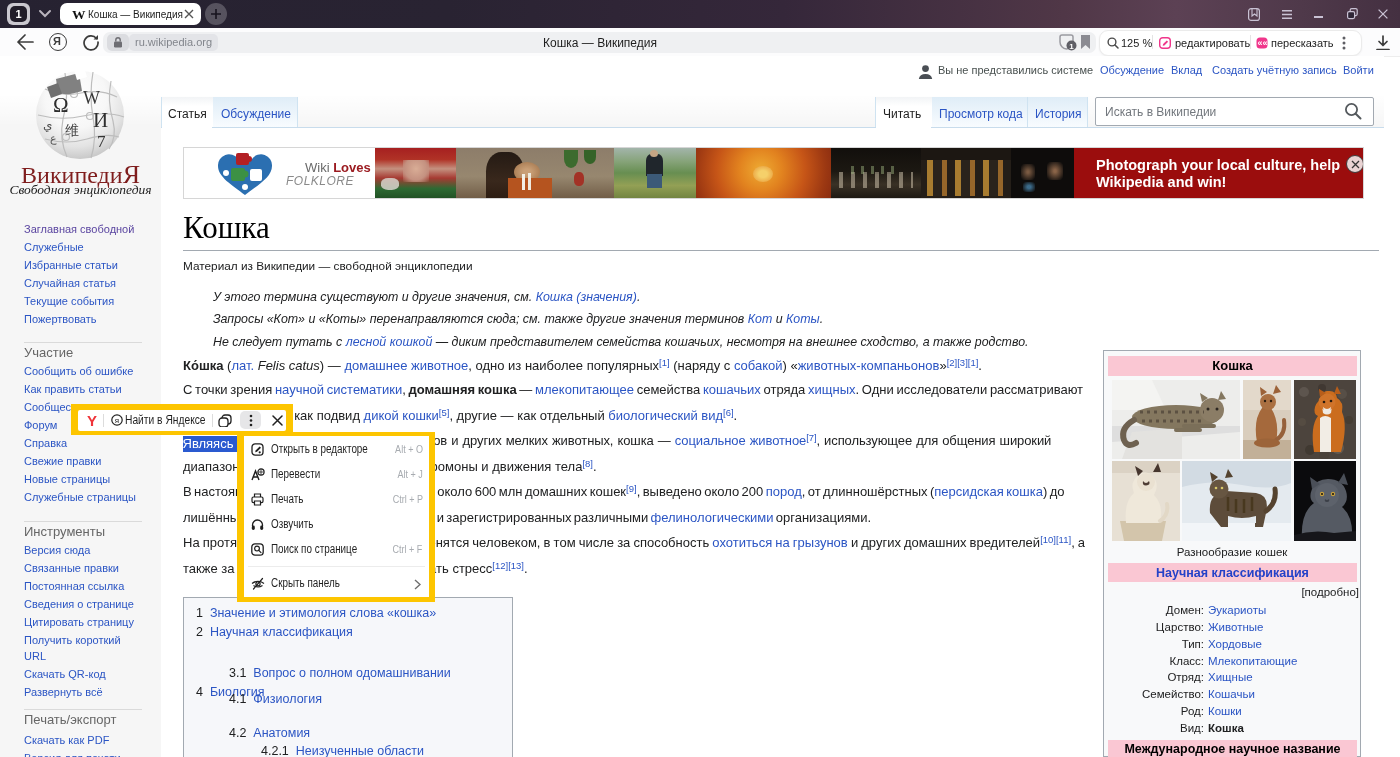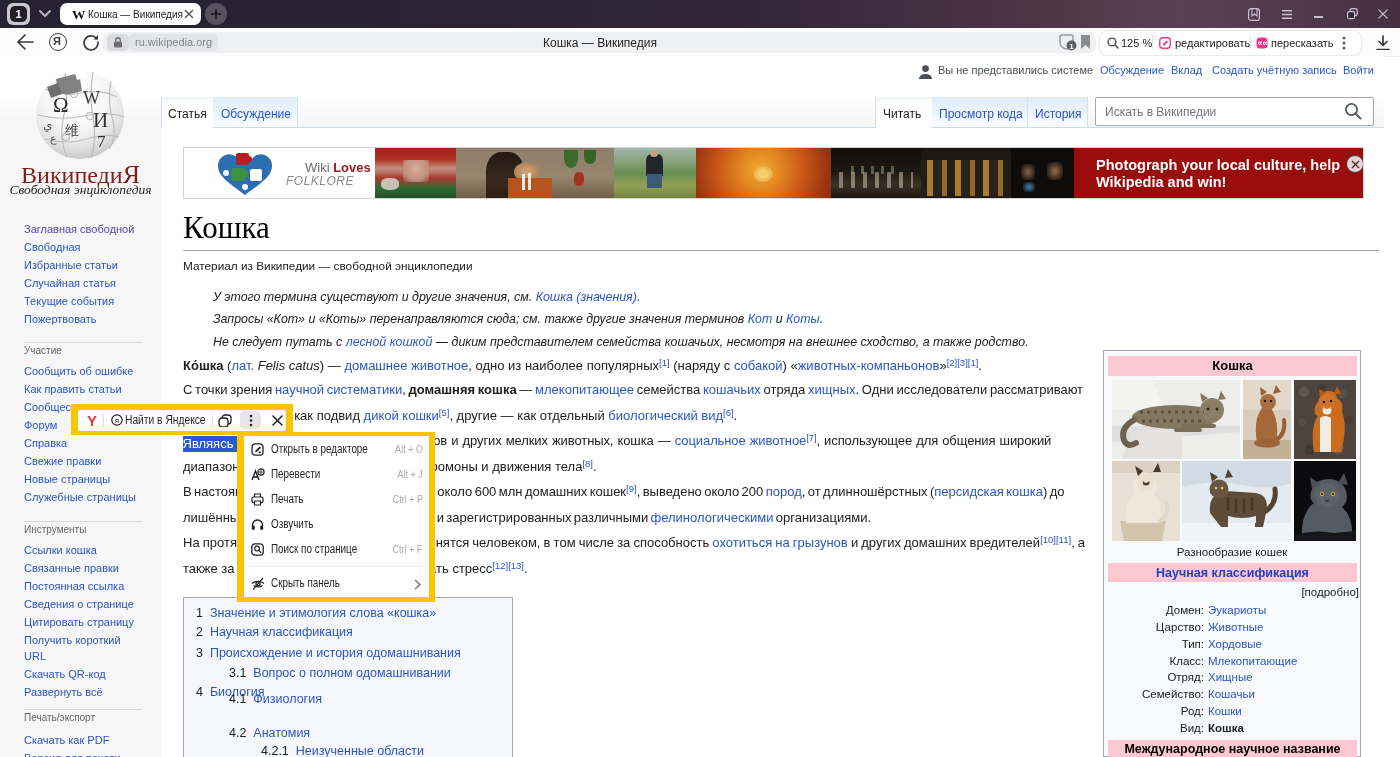--- a/index.html
+++ b/index.html
@@ -3,21 +3,21 @@
 <style>
 html,body{margin:0;padding:0}
 body{width:1400px;height:757px;overflow:hidden;position:relative;background:#fff;
  font-family:"Liberation Sans",sans-serif;}
 .abs{position:absolute}
 .lk{color:#2b55c4}
 .vis{color:#5a45a0}
 sup{font-size:9.5px;color:#2b55c4;vertical-align:baseline;position:relative;top:-4px;line-height:0}
 .ln{position:absolute;white-space:nowrap;font-size:13px;color:#202122;line-height:18px}
 .snav{position:absolute;white-space:nowrap;font-size:11px;line-height:13px}
-.shead{position:absolute;white-space:nowrap;font-size:10px;color:#666}
+.shead{position:absolute;white-space:nowrap;font-size:13px;color:#666}
 </style></head>
 <body>
 
 <div class="abs" style="left:0;top:0;width:1400px;height:28px;
  background:linear-gradient(to right,#262231 0%,#292332 32%,#35273a 56%,#503747 76%,#5c4154 84%,#4f394a 93%,#443041 100%);">
 
   <div class="abs" style="left:7px;top:3px;width:23px;height:22px;border-radius:6px;background:#cac8cf;"></div>
   <div class="abs" style="left:10px;top:6px;width:17px;height:16px;border-radius:5px;background:#211d29;color:#fff;font-size:11px;font-weight:bold;text-align:center;line-height:16px;">1</div>
 
   <svg class="abs" style="left:38px;top:9px" width="14" height="10">
@@ -192,40 +192,40 @@
     <text x="60" y="60" font-size="21" fill="#2e2e2e" font-family="Liberation Serif,serif">И</text>
     <text x="32" y="68" font-size="14" fill="#3e3e3e" font-family="Liberation Serif,serif">维</text>
     <text x="64" y="80" font-size="17" fill="#333" font-family="Liberation Serif,serif">7</text>
     <text x="10" y="62" font-size="12" fill="#4a4a4a" font-family="Liberation Serif,serif">ي</text>
     <text x="17" y="75" font-size="11" fill="#555" font-family="Liberation Serif,serif">ع</text>
   </svg>
   <div class="abs" style="left:0px;top:104px;width:161px;text-align:center;font-family:Liberation Serif, serif;font-size:24px;color:#7f1d1d;">Википеди<span style="font-size:26px">Я</span></div>
   <div class="abs" style="left:0px;top:126px;width:161px;text-align:center;font-family:'Liberation Serif',serif;font-style:italic;font-size:13.5px;color:#222;">Свободная энциклопедия</div>
 
   <a class="snav vis" style="left:24px;top:167px">Заглавная свободной</a>
-  <a class="snav lk" style="left:24px;top:185px">Свободная</a>
+  <a class="snav lk" style="left:24px;top:185px">Служебные</a>
   <a class="snav lk" style="left:24px;top:203px">Избранные статьи</a>
   <a class="snav lk" style="left:24px;top:221px">Случайная статья</a>
   <a class="snav lk" style="left:24px;top:239px">Текущие события</a>
   <a class="snav lk" style="left:24px;top:257px">Пожертвовать</a>
 
   <div class="shead" style="left:24px;top:289px">Участие</div>
   <div class="abs" style="left:24px;top:286px;width:118px;height:1px;background:#dadada"></div>
   <a class="snav lk" style="left:24px;top:309px">Сообщить об ошибке</a>
   <a class="snav lk" style="left:24px;top:327px">Как править статьи</a>
   <a class="snav lk" style="left:24px;top:345px">Сообщество</a>
   <a class="snav lk" style="left:24px;top:363px">Форум</a>
   <a class="snav lk" style="left:24px;top:381px">Справка</a>
   <a class="snav lk" style="left:24px;top:399px">Свежие правки</a>
   <a class="snav lk" style="left:24px;top:417px">Новые страницы</a>
   <a class="snav lk" style="left:24px;top:435px">Служебные страницы</a>
 
   <div class="shead" style="left:24px;top:468px">Инструменты</div>
   <div class="abs" style="left:24px;top:465px;width:118px;height:1px;background:#dadada"></div>
-  <a class="snav lk" style="left:24px;top:488px">Ссылки кошка</a>
+  <a class="snav lk" style="left:24px;top:488px">Версия сюда</a>
   <a class="snav lk" style="left:24px;top:506px">Связанные правки</a>
   <a class="snav lk" style="left:24px;top:524px">Постоянная ссылка</a>
   <a class="snav lk" style="left:24px;top:542px">Сведения о странице</a>
   <a class="snav lk" style="left:24px;top:560px">Цитировать страницу</a>
   <a class="snav lk" style="left:24px;top:578px">Получить короткий</a>
   <a class="snav lk" style="left:24px;top:594px">URL</a>
   <a class="snav lk" style="left:24px;top:612px">Скачать QR-код</a>
   <a class="snav lk" style="left:24px;top:630px">Развернуть всё</a>
 
   <div class="shead" style="left:24px;top:656px">Печать/экспорт</div>
@@ -310,21 +310,20 @@
 
   <div class="ln" style="left:183px;top:427px;word-spacing:-1.2px;">В настоящее время в мире насчитывается около 600 млн домашних кошек<sup>[9]</sup>, выведено около 200 <a class="lk">пород</a>, от длинношёрстных (<a class="lk">персидская кошка</a>) до</div>
   <div class="ln" style="left:183px;top:452.5px;word-spacing:-1.4px;">лишённых шерсти (сфинксы), признанных и зарегистрированных различными <a class="lk">фелинологическими</a> организациями.</div>
 
   <div class="ln" style="left:183px;top:478px;word-spacing:-0.5px;">На протяжении около 10 000 лет кошки ценятся человеком, в том числе за способность <a class="lk">охотиться на грызунов</a> и других домашних вредителей<sup>[10][11]</sup>, а</div>
   <div class="ln" style="left:183px;top:503.5px;">также за способность развлекать и снимать стресс<sup>[12][13]</sup>.</div>
 
   <div class="abs" style="left:183px;top:541px;width:330px;height:161px;background:#f6f7fa;border:1px solid #a2a9b1;box-sizing:border-box;"></div>
   <div class="ln" style="left:196px;top:547.5px;font-size:12.5px;">1&nbsp; <a class="lk">Значение и этимология слова «кошка»</a></div>
   <div class="ln" style="left:196px;top:567.3px;font-size:12.5px;">2&nbsp; <a class="lk">Научная классификация</a></div>
-  <div class="ln" style="left:196px;top:587.6px;font-size:12.5px;">3&nbsp; <a class="lk">Происхождение и история одомашнивания</a></div>
   <div class="ln" style="left:229px;top:607.5px;font-size:12.5px;">3.1&nbsp; <a class="lk">Вопрос о полном одомашнивании</a></div>
   <div class="ln" style="left:196px;top:627.3px;font-size:12.5px;">4&nbsp; <a class="lk">Биология</a></div>
   <div class="ln" style="left:229px;top:634px;font-size:12.5px;">4.1&nbsp; <a class="lk">Физиология</a></div>
   <div class="ln" style="left:229px;top:667.7px;font-size:12.5px;">4.2&nbsp; <a class="lk">Анатомия</a></div>
   <div class="ln" style="left:261px;top:686.2px;font-size:12.5px;">4.2.1&nbsp; <a class="lk">Неизученные области</a></div>
 
   <div class="abs" style="left:1103px;top:294px;width:258px;height:407px;background:#f8f9fa;border:1px solid #a2a9b1;box-sizing:border-box;"></div>
   <div class="abs" style="left:1108px;top:300px;width:249px;height:20px;background:#fac7d3;text-align:center;font-size:13px;font-weight:bold;color:#000;line-height:20px;">Кошка</div>
 
   <svg class="abs" style="left:1112px;top:324px" width="128" height="79" viewBox="0 0 128 79">

